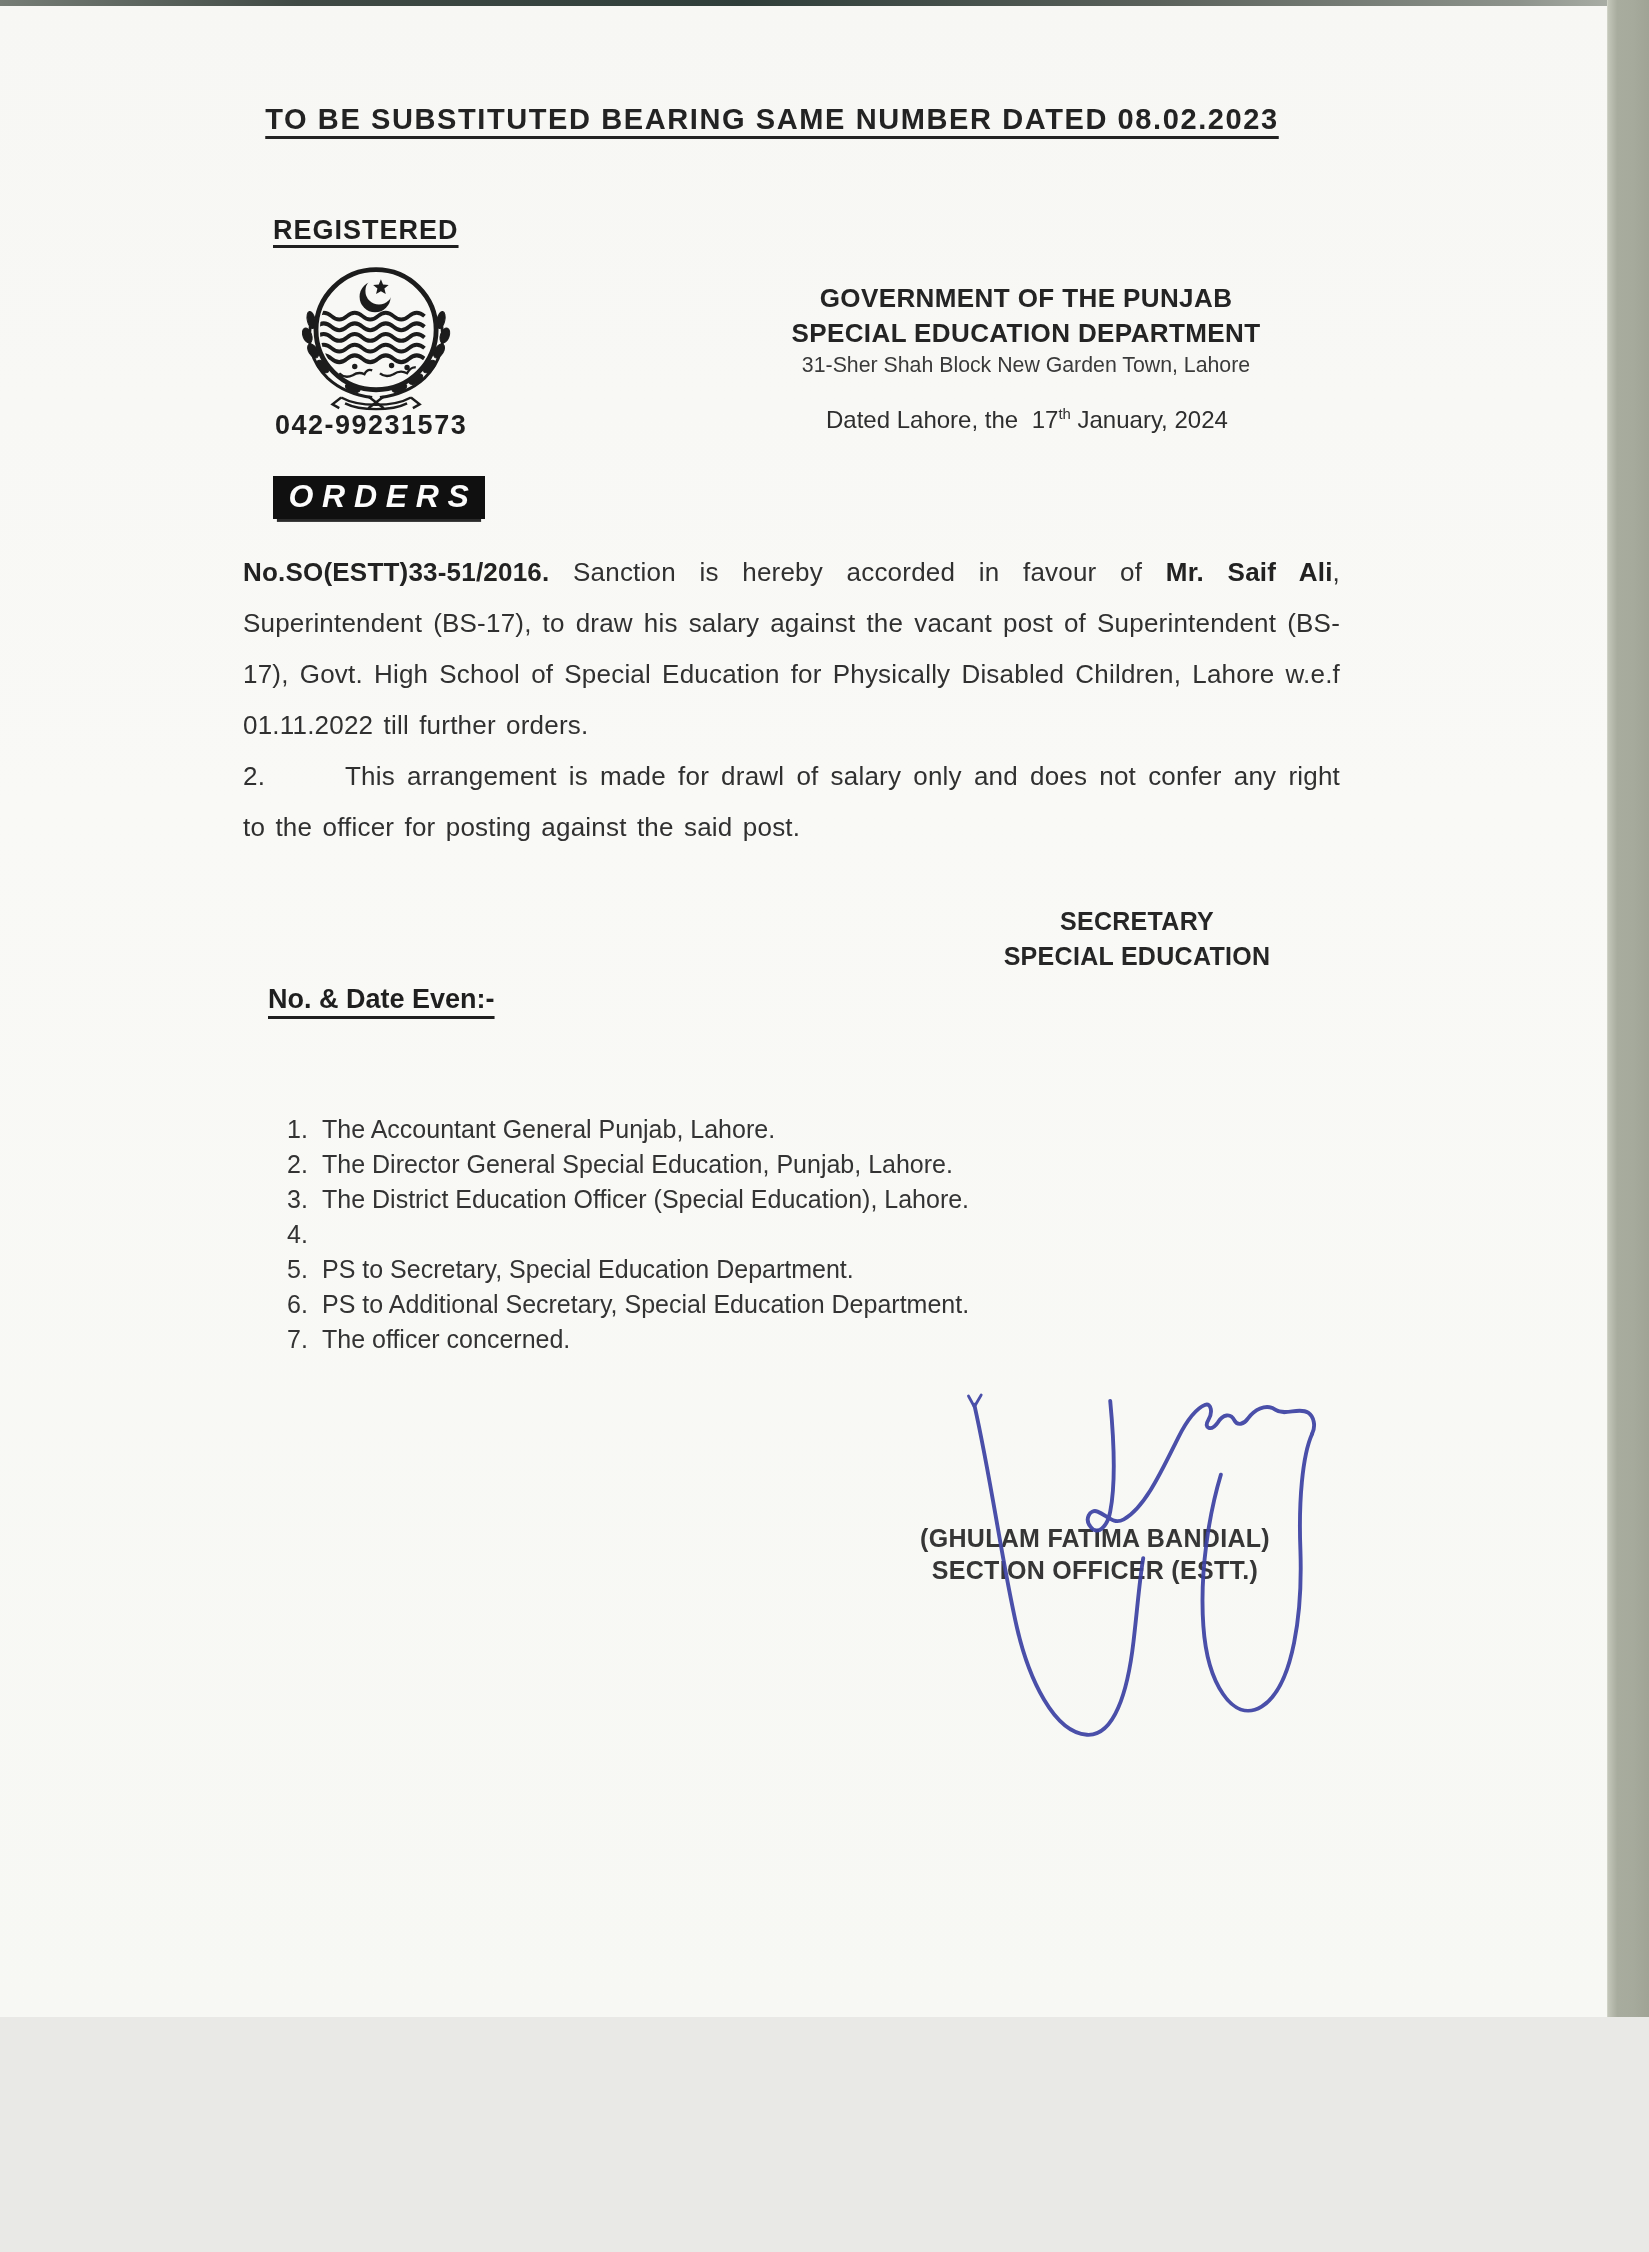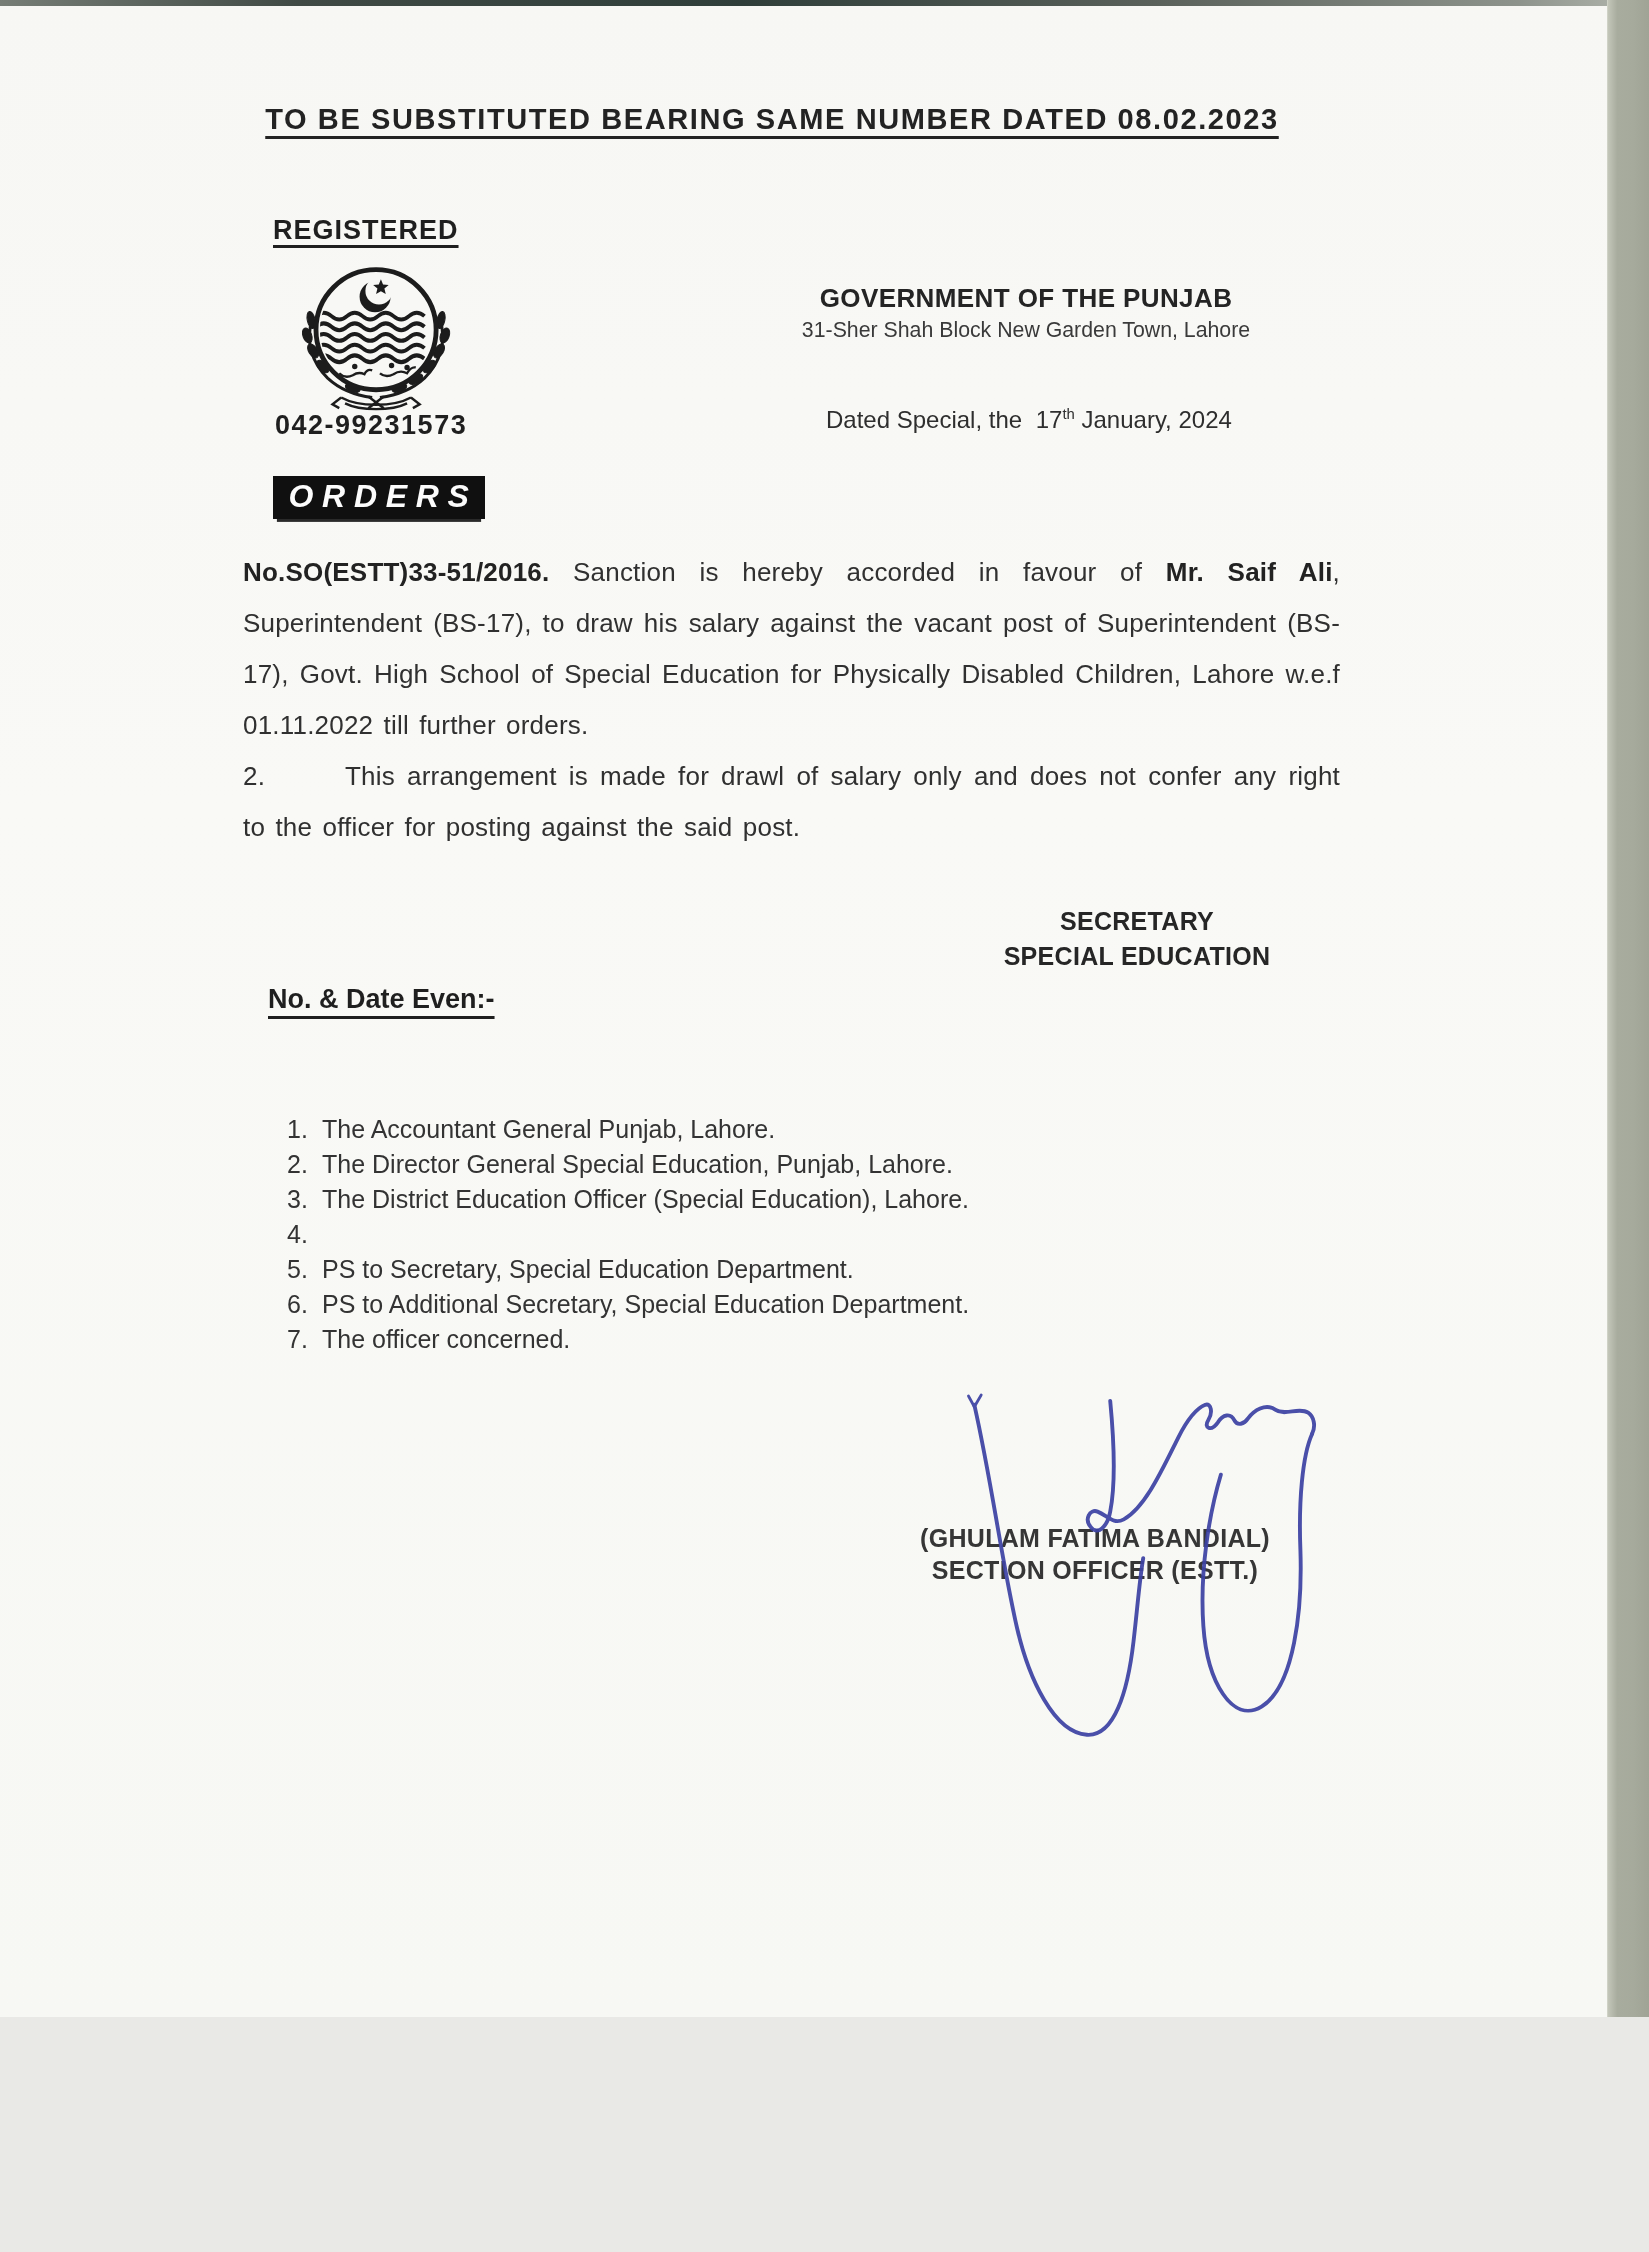--- a/index.html
+++ b/index.html
@@ -159,24 +159,25 @@
       <circle cx="128" cy="113" r="1.6" fill="#1c1c1c"></circle>
     </g>
   </svg>
 
   <div class="abs phone">042-99231573</div>
 
   <div class="abs orders-box">ORDERS</div>
 
   <div class="abs letterhead">
     <div class="lh1">GOVERNMENT OF THE PUNJAB</div>
+    <div class="lh2">SPECIAL EDUCATION DEPARTMENT</div>
     <div class="lh3">31-Sher Shah Block New Garden Town, Lahore</div>
   </div>
 
-  <div class="abs dateline"><span>Dated Special, the</span><span class="day">17</span><sup>th</sup><span> January, 2024</span></div>
+  <div class="abs dateline"><span>Dated Lahore, the</span><span class="day">17</span><sup>th</sup><span> January, 2024</span></div>
 
   <div class="abs order-body">
     <p><span class="bold">No.SO(ESTT)33-51/2016.</span><span> Sanction is hereby accorded in favour of </span><span class="bold">Mr. Saif Ali</span><span>, Superintendent (BS-17), to draw his salary against the vacant post of Superintendent (BS-17), Govt. High School of Special Education for Physically Disabled Children, Lahore w.e.f 01.11.2022 till further orders.</span></p>
     <p><span class="p2-num">2.</span><span>This arrangement is made for drawl of salary only and does not confer any right to the officer for posting against the said post.</span></p>
   </div>
 
   <div class="abs secretary-block">
     <div>SECRETARY</div>
     <div>SPECIAL EDUCATION</div>
   </div>

